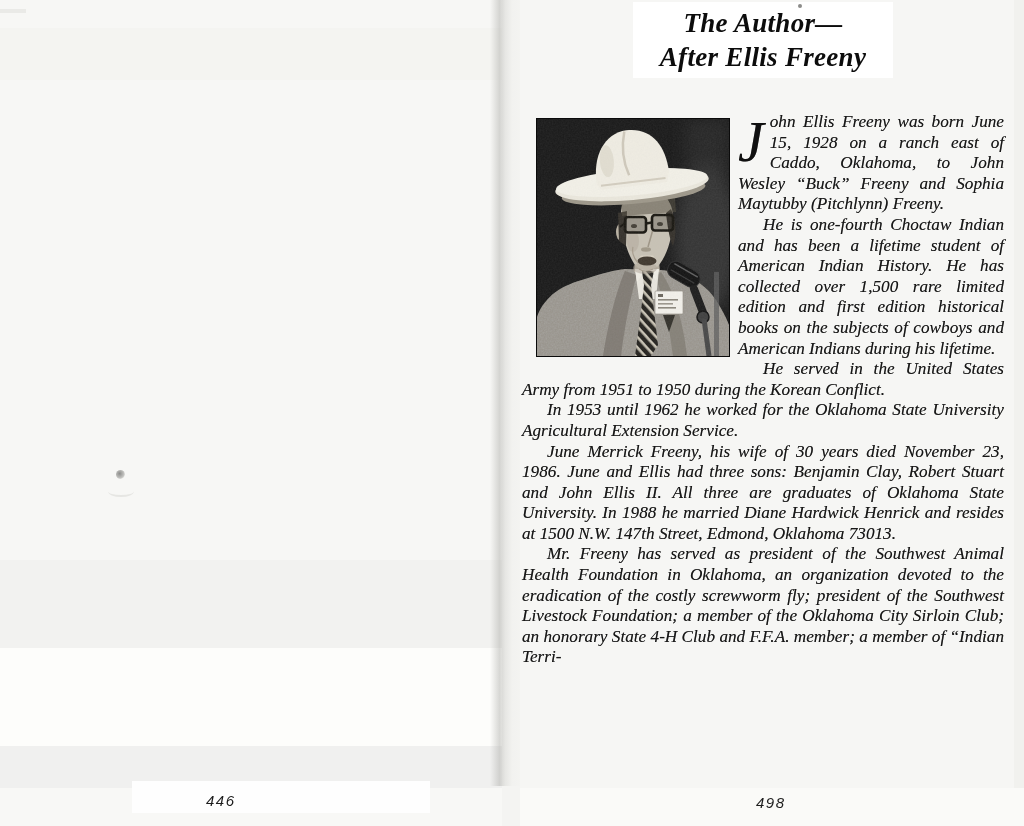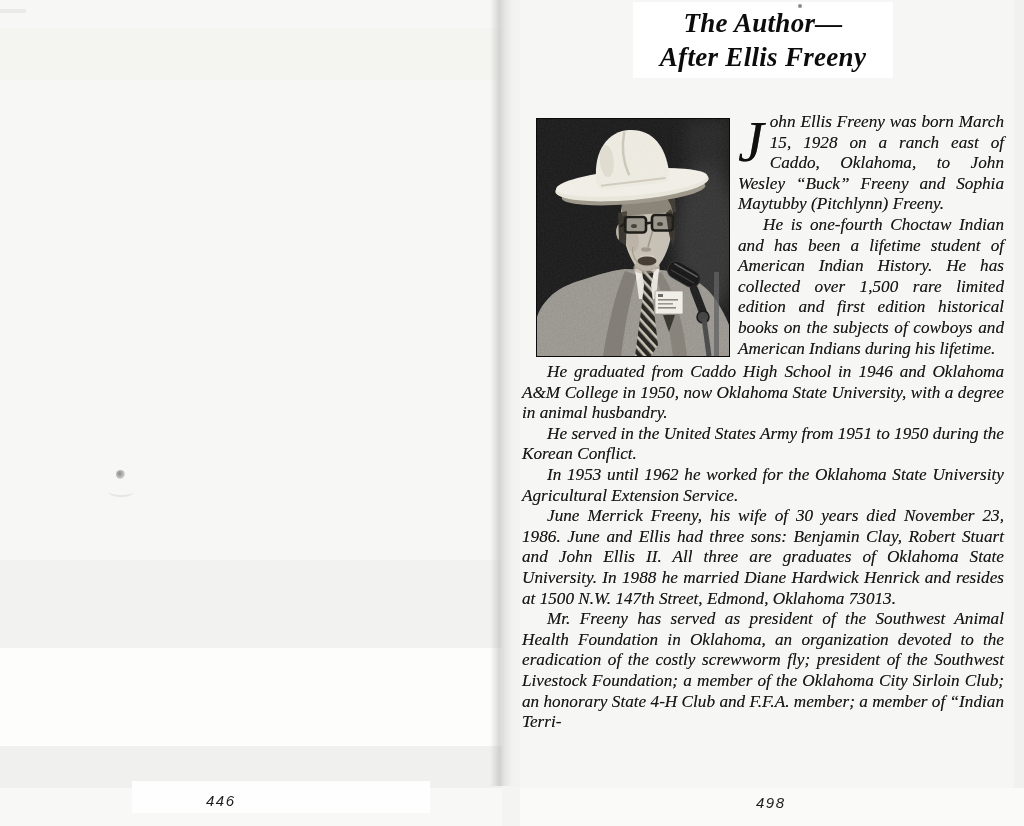--- a/index.html
+++ b/index.html
@@ -173,23 +173,22 @@
           </g>
           <path d="M157,170 L167,196" stroke="#1b1b1b" stroke-width="8" stroke-linecap="round"></path>
           <circle cx="166" cy="198" r="6" fill="#3f3f3f" stroke="#141414" stroke-width="1.5"></circle>
           <path d="M167,200 L172,237" stroke="#474747" stroke-width="5"></path>
         </g>
 
         <rect x="0" y="0" width="192" height="237" filter="url(#grain)" opacity=".12"></rect>
       </svg>
     </div>
 
-    <p class="first"><span class="dropcap">J</span><span>ohn Ellis Freeny was born March 15, 1928 on a ranch east of Caddo, Oklahoma, to John Wesley “Buck” Freeny and Sophia Maytubby (Pitchlynn) Freeny.</span></p>
+    <p class="first"><span class="dropcap">J</span><span>ohn Ellis Freeny was born June 15, 1928 on a ranch east of Caddo, Oklahoma, to John Wesley “Buck” Freeny and Sophia Maytubby (Pitchlynn) Freeny.</span></p>
     <p>He is one-fourth Choctaw Indian and has been a lifetime student of American Indian History. He has collected over 1,500 rare limited edition and first edition historical books on the subjects of cowboys and American Indians during his lifetime.</p>
-    <p class="clearp">He graduated from Caddo High School in 1946 and Oklahoma A&amp;M College in 1950, now Oklahoma State University, with a degree in animal husbandry.</p>
     <p>He served in the United States Army from 1951 to 1950 during the Korean Conflict.</p>
     <p>In 1953 until 1962 he worked for the Oklahoma State University Agricultural Extension Service.</p>
     <p>June Merrick Freeny, his wife of 30 years died November 23, 1986. June and Ellis had three sons: Benjamin Clay, Robert Stuart and John Ellis II. All three are graduates of Oklahoma State University. In 1988 he married Diane Hardwick Henrick and resides at 1500 N.W. 147th Street, Edmond, Oklahoma 73013.</p>
     <p>Mr. Freeny has served as president of the Southwest Animal Health Foundation in Oklahoma, an organization devoted to the eradication of the costly screwworm fly; president of the Southwest Livestock Foundation; a member of the Oklahoma City Sirloin Club; an honorary State 4-H Club and F.F.A. member; a member of “Indian Terri-</p>
   </div>
 
   <div class="pageno pageno-right">498</div>
 </div>
 
 </body></html>

